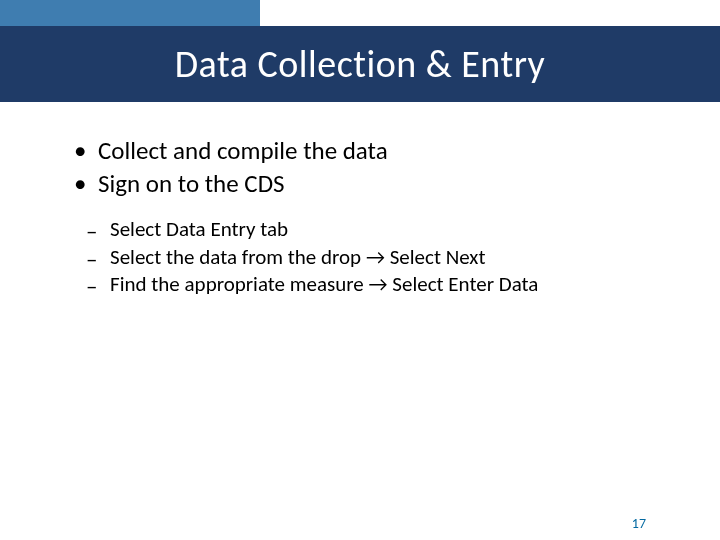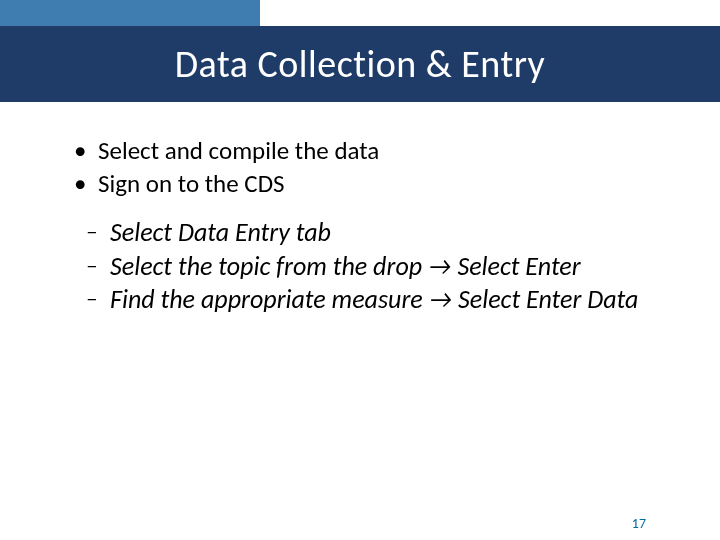--- a/index.html
+++ b/index.html
@@ -6,47 +6,47 @@
   html, body { width: 720px; height: 540px; font-family: Calibri, "Segoe UI", Arial, sans-serif; background: #fff; overflow: hidden; }
   .slide { position: relative; width: 664px; height: 540px; background: #fff; }
   .top-accent { position: absolute; top: 0; left: 0; width: 260px; height: 26px; background: #3f7db0; }
   .title-bar { position: absolute; top: 26px; left: 0; width: 720px; height: 76px; background: #1f3b67; display: flex; align-items: center; justify-content: center; }
   .title-bar h1 { color: #fff; font-size: 38px; font-weight: 400; letter-spacing: 0.5px; }
   .content { position: absolute; top: 136px; left: 70px; width: 570px; color: #000; }
   .bullets { list-style: none; }
   .bullets > li { position: relative; padding-left: 28px; font-size: 25px; line-height: 1.22; margin-bottom: 2px; }
   .bullets > li::before { content: "•"; position: absolute; left: 4px; top: 0; font-size: 25px; }
   .sub-bullets { list-style: none; margin-top: 18px; margin-left: 14px; }
-  .sub-bullets > li { position: relative; padding-left: 26px; font-size: 26px; line-height: 1.22; margin-bottom: 2px; font-style: italic; }
+  .sub-bullets > li { position: relative; padding-left: 26px; font-size: 21px; line-height: 1.22; margin-bottom: 2px; }
   .sub-bullets > li::before { content: "–"; position: absolute; left: 2px; top: 0; font-size: 23px; }
   .footer-deco { position: absolute; bottom: 0; left: 0; width: 120px; height: 130px; }
   .footer-deco .gradient { position: absolute; bottom: 0; left: 0; width: 100px; height: 130px; background: linear-gradient(135deg, #5a8fbf 0%, #2b5e90 60%, #173a5c 100%); clip-path: polygon(0 0, 70% 0, 100% 100%, 0 100%); }
   .footer-deco .logo-area { position: absolute; bottom: 8px; left: 6px; color: #fff; font-family: Georgia, serif; font-size: 12px; line-height: 1.15; }
   .footer-deco .plus-icon { width: 30px; height: 30px; margin-bottom: 4px; }
   .page-num { position: absolute; bottom: 8px; right: 18px; font-size: 14px; color: #0369a1; }
 </style>
 </head>
 <body>
 
 <div class="slide">
 
   <div class="top-accent"></div>
 
   <div class="title-bar">
     <h1>Data Collection &amp; Entry</h1>
   </div>
 
   <div class="content">
     <ul class="bullets">
-      <li>Select and compile the data</li>
+      <li>Collect and compile the data</li>
       <li>Sign on to the CDS</li>
     </ul>
     <ul class="sub-bullets">
       <li>Select Data Entry tab</li>
-      <li>Select the topic from the drop → Select Enter</li>
+      <li>Select the data from the drop → Select Next</li>
       <li>Find the appropriate measure → Select Enter Data</li>
     </ul>
   </div>
 
 
   <div class="page-num">17</div>
 
 </div>
 
 </body></html>

